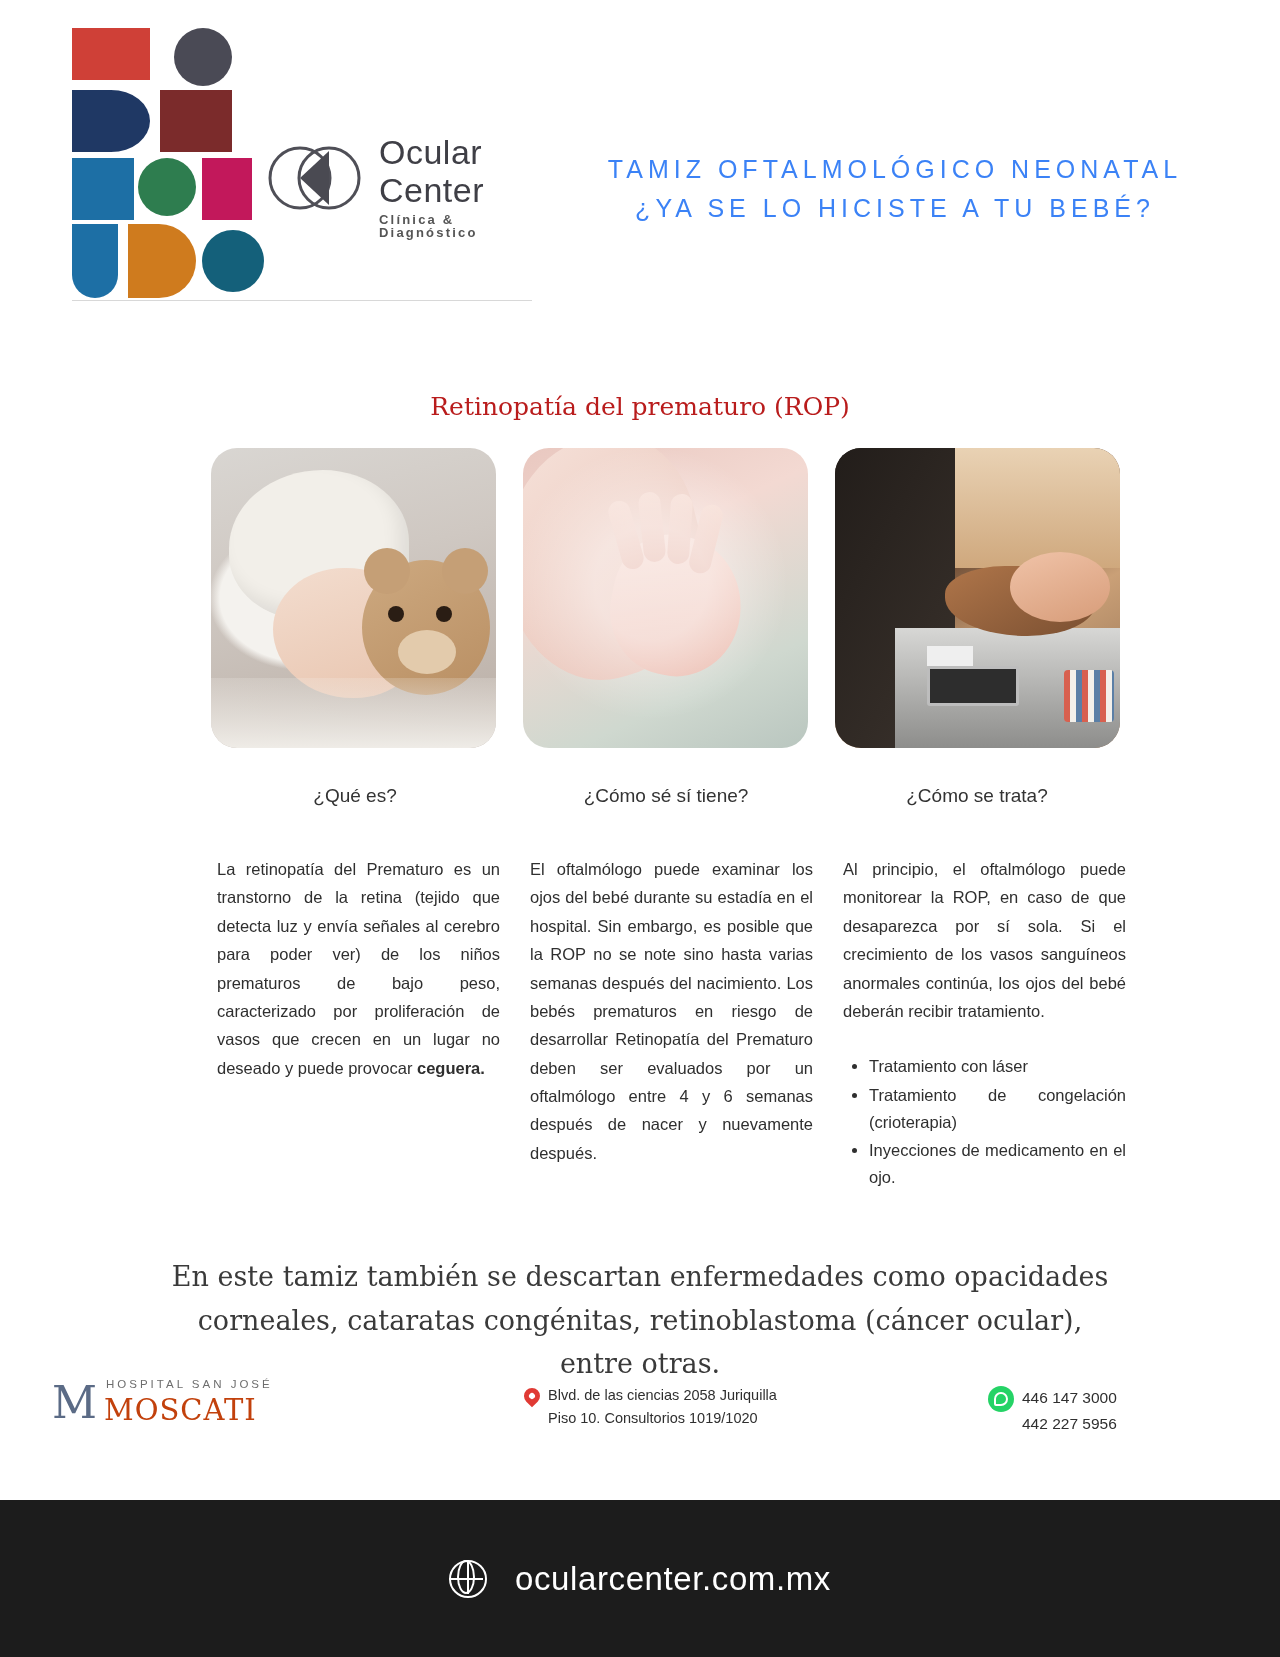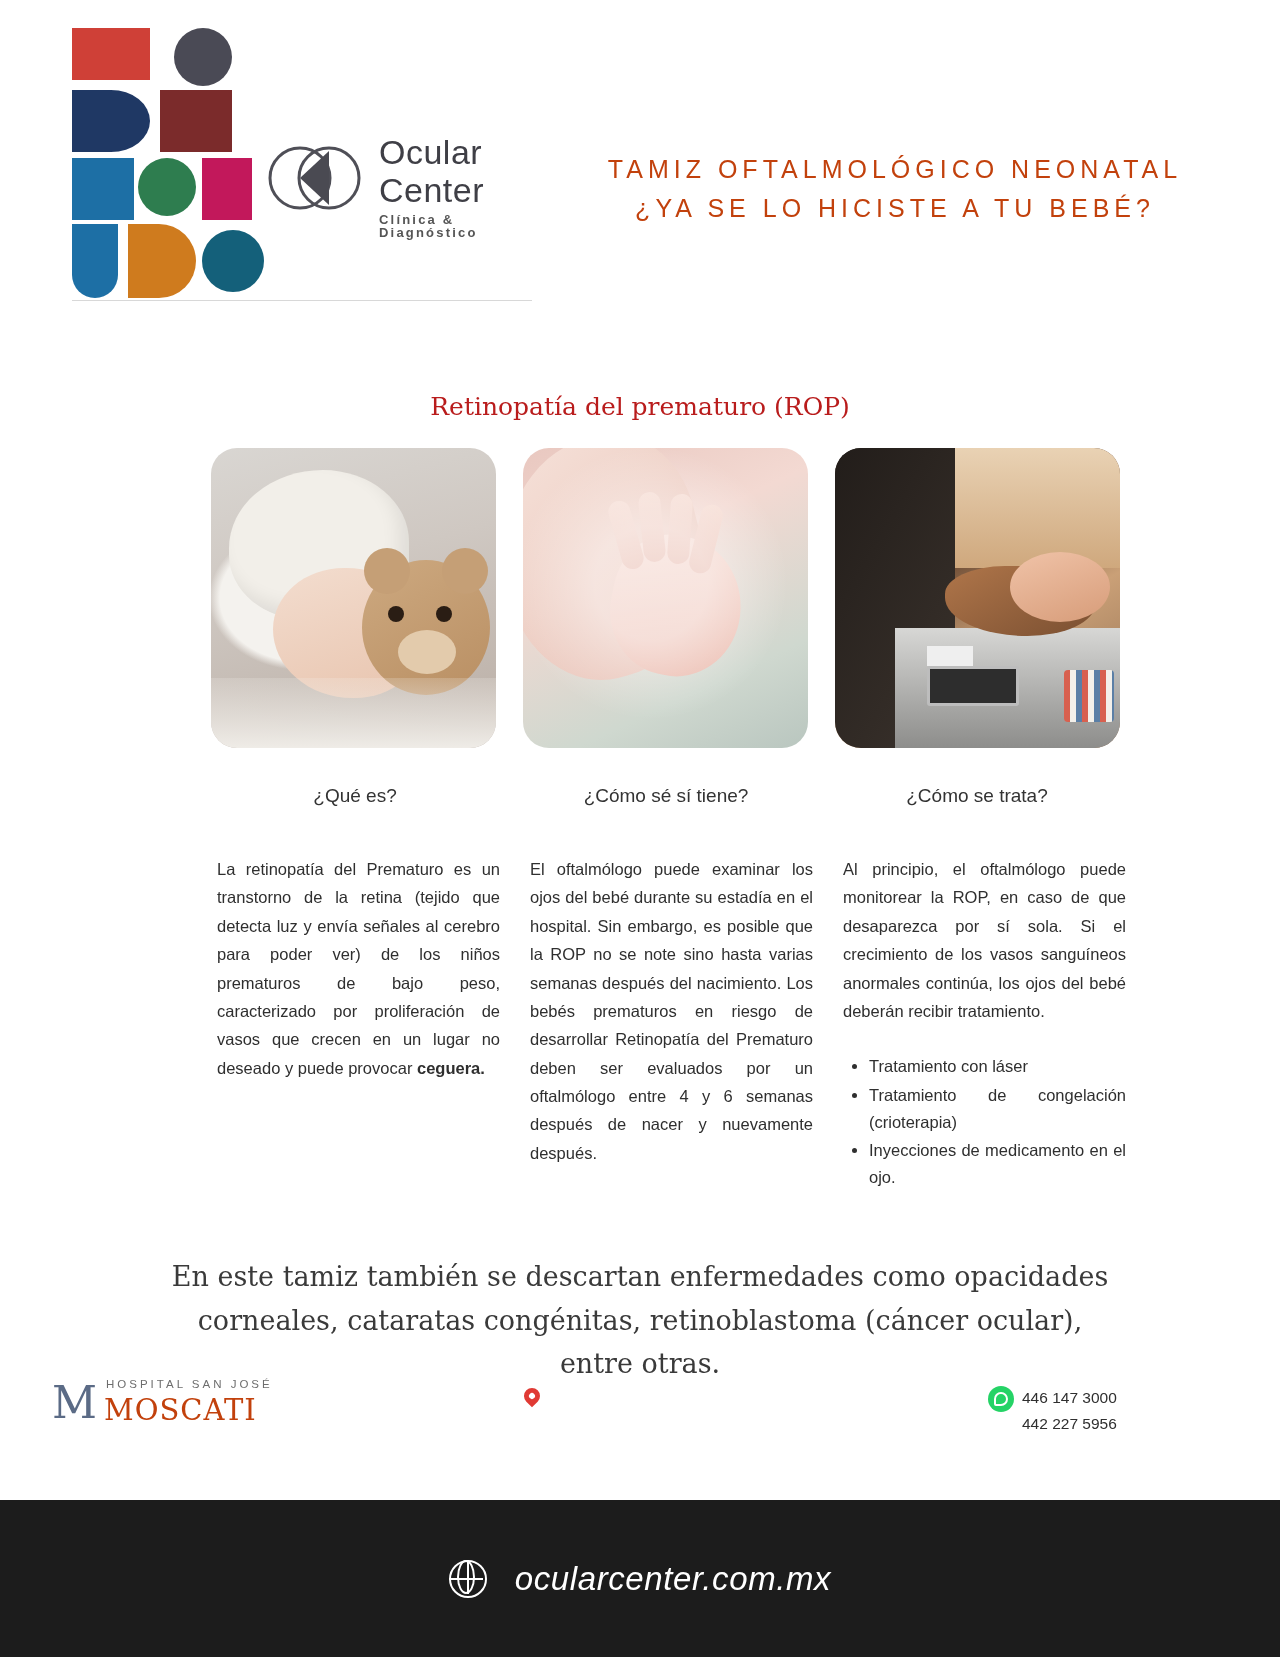--- a/index.html
+++ b/index.html
@@ -81,21 +81,21 @@
 
   .headline {
     position: absolute;
     right: 75px;
     top: 150px;
     width: 620px;
     text-align: center;
     font-size: 25px;
     letter-spacing: 5px;
     line-height: 1.55;
-    color: #c2410c;
+    color: #3b82f6;
   }
 
   
   .rop-title {
     position: absolute;
     top: 392px;
     left: 0;
     width: 1280px;
     text-align: center;
     font-family: "DejaVu Serif", serif;
@@ -416,21 +416,20 @@
     height: 157px;
     background: #1c1c1c;
     display: flex;
     align-items: center;
     justify-content: center;
   }
   .bottom-inner {
     display: flex;
     align-items: flex-start;
     gap: 28px;
-    font-style: italic;
   }
   .globe {
     width: 34px; height: 34px;
     border: 2px solid #ffffff;
     border-radius: 50%;
     position: relative;
   }
   .globe:before {
     content:"";
     position:absolute;
@@ -580,20 +579,24 @@
 
   <div class="moscati">
     <div class="mm">M</div>
     <div class="h1">HOSPITAL SAN JOSÉ</div>
     <div class="h2">MOSCATI</div>
   </div>
 
   <div class="pin">
     <div class="pin-shape"></div>
   </div>
+  <div class="address">
+    <div>Blvd. de las ciencias 2058 Juriquilla</div>
+    <div>Piso 10. Consultorios 1019/1020</div>
+  </div>
 
   <div class="wa"></div>
   <div class="phones">
     <div>446 147 3000</div>
     <div>442 227 5956</div>
   </div>
 </div>
 
 <div class="bottom-bar">
   <div class="bottom-inner">

